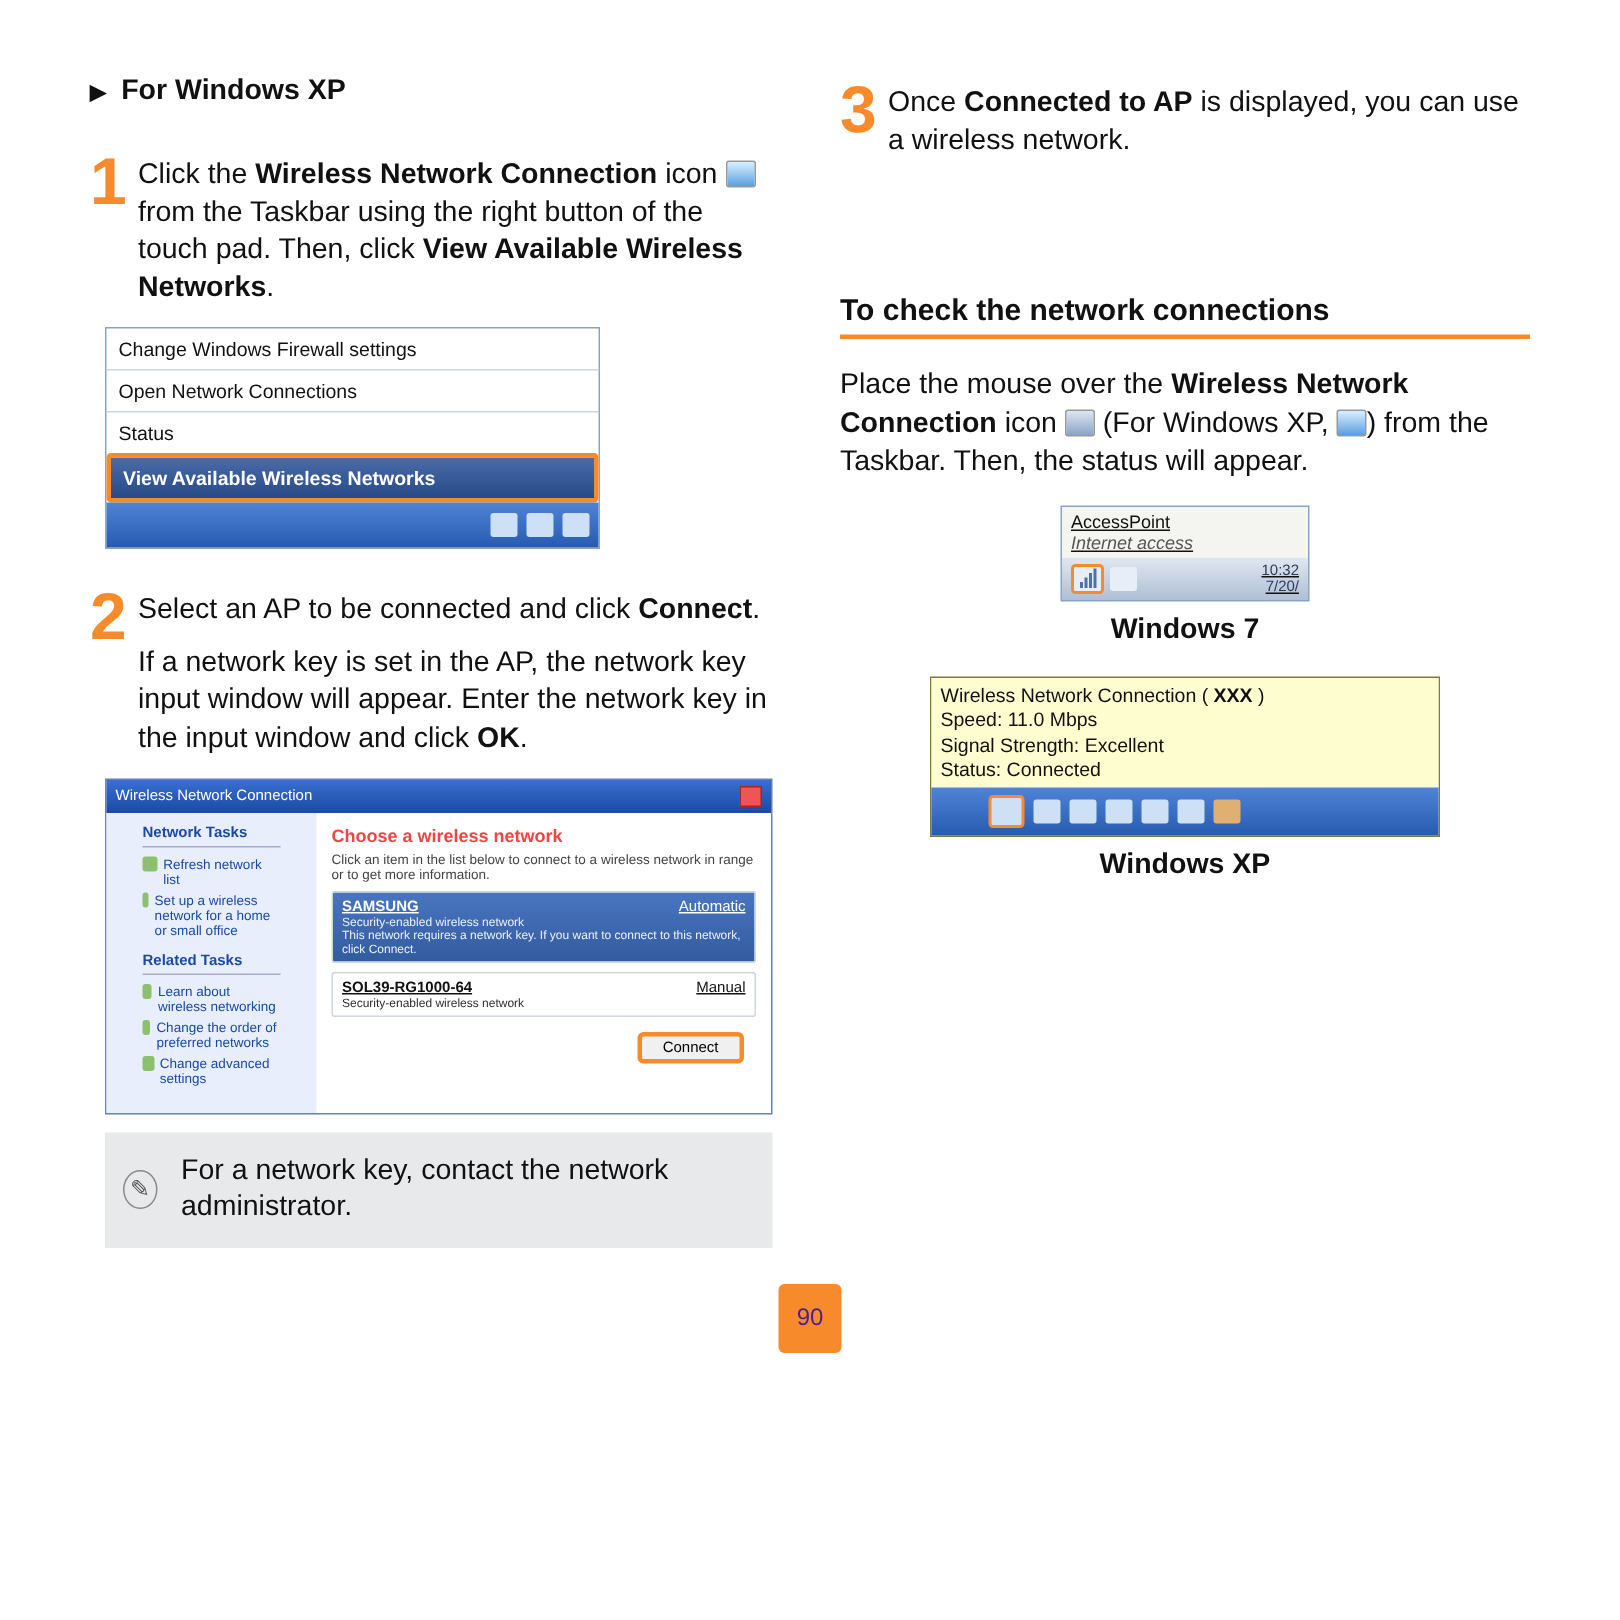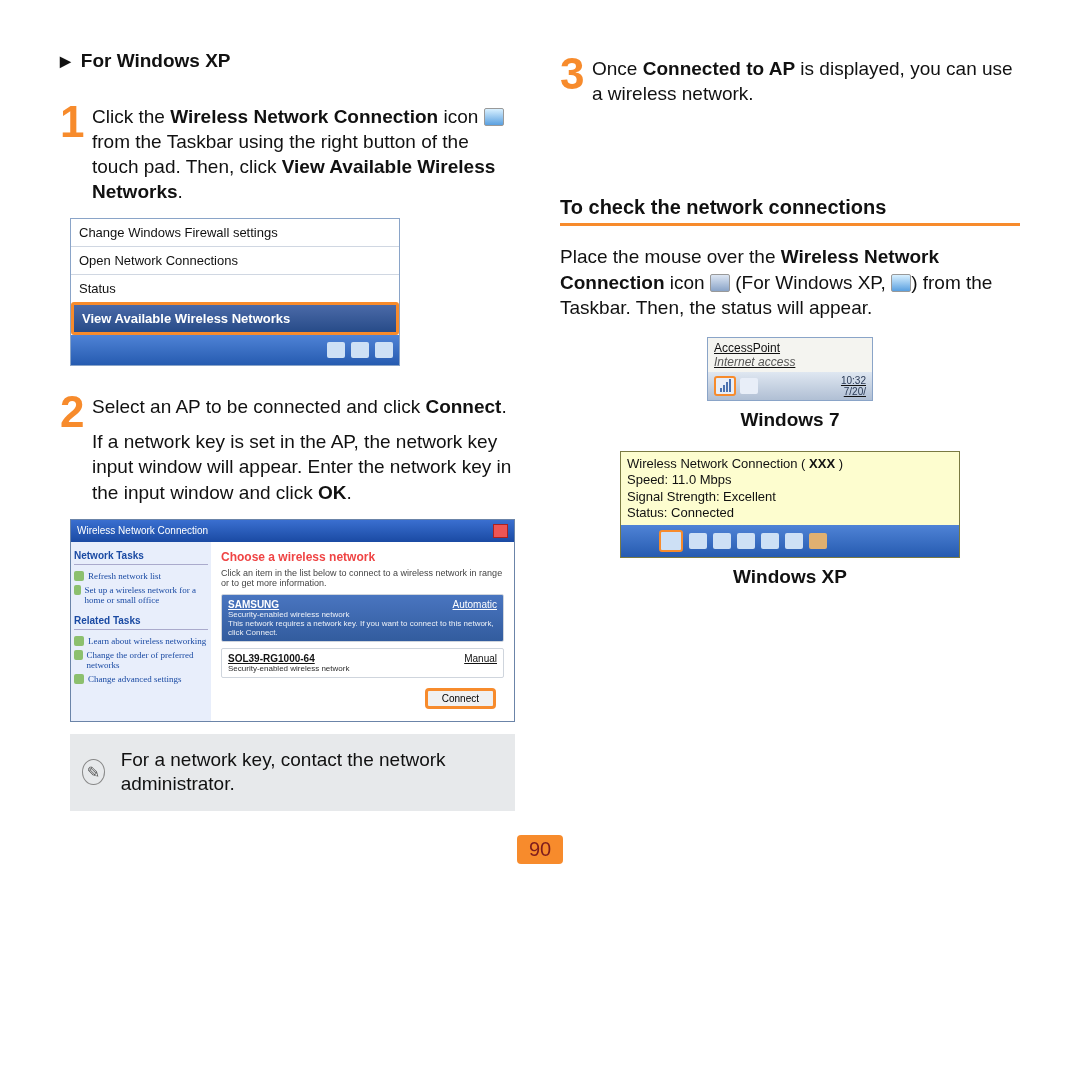--- a/index.html
+++ b/index.html
@@ -17,23 +17,23 @@
   .fig1 .row { padding: 6px 8px; border-top: 1px solid #d0d7e2; }
   .fig1 .row:first-child { border-top: 0; }
   .fig1 .row.hl { background: linear-gradient(#4b6aa8,#274b88); color: #fff; font-weight: bold; border: 3px solid #f78b2c; border-radius: 3px; }
   .fig1 .tray { background: linear-gradient(#4f83d6,#265bb0); height: 30px; display: flex; justify-content: flex-end; align-items: center; padding: 0 6px; gap: 6px; }
   .tray .ic { width: 18px; height: 16px; background: #cde0f5; border-radius: 2px; }
   
   .fig2 { width: 445px; margin: 14px 0 0 10px; border: 1px solid #6b84a8; font-size: 10px; background: #f4f4f0; }
   .fig2 .title { background: linear-gradient(#3a6fd0,#1a4aa3); color: #fff; padding: 4px 6px; display: flex; justify-content: space-between; align-items: center; }
   .fig2 .title .x { width: 15px; height: 14px; background: #e55; border: 1px solid #a22; }
   .fig2 .body { display: flex; }
-  .fig2 .side { width: 140px; background: #e8eefb; padding: 8px 3px; }
+  .fig2 .side { width: 140px; background: #e8eefb; padding: 8px 24px; }
   .fig2 .side h4 { font-size: 10px; color: #1a4aa3; border-bottom: 1px solid #aac; padding-bottom: 3px; margin-bottom: 6px; }
-  .fig2 .side ul { list-style: none; margin-bottom: 10px; font-family: Liberation Serif, serif; }
+  .fig2 .side ul { list-style: none; margin-bottom: 10px; }
   .fig2 .side li { color: #1a4aa3; font-size: 9px; margin: 4px 0; display: flex; gap: 4px; }
   .fig2 .side li::before { content: ""; width: 10px; height: 10px; background: #8cc06e; border-radius: 2px; display: inline-block; }
   .fig2 .main { flex: 1; padding: 8px 10px; background: #fff; }
   .fig2 .main h3 { font-size: 12px; font-weight: bold; color: #ef4444; margin-bottom: 4px; }
   .fig2 .main p.desc { font-size: 9px; color: #444; margin-bottom: 6px; }
   .fig2 .ap { border: 1px solid #cfd5dd; border-radius: 2px; padding: 4px 6px; margin-bottom: 6px; }
   .fig2 .ap.sel { background: linear-gradient(#4975c0,#325c9e); color: #fff; }
   .fig2 .ap .aphdr { display: flex; justify-content: space-between; text-decoration: underline; }
   .fig2 .ap .apname { font-weight: bold; }
   .fig2 .ap .note { font-size: 8px; opacity: .9; }
@@ -62,21 +62,21 @@
   
   .fig4 { width: 340px; margin: 0 auto 8px auto; border: 1px solid #7a7a42; font-size: 13px; }
   .fig4 .tt { background: #fdfdcf; padding: 4px 6px; line-height: 1.25; }
   .fig4 .tt .xxx { font-weight: bold; margin-top: 24px; }
   .fig4 .tray3 { background: linear-gradient(#4f83d6,#265bb0); height: 32px; display: flex; align-items: center; padding: 0 6px; gap: 6px; }
   .fig4 .tray3 .hl { width: 24px; height: 22px; border: 2px solid #f78b2c; border-radius: 3px; background: #cde0f5; }
   .fig4 .tray3 .ic { width: 18px; height: 16px; background: #cde0f5; border-radius: 2px; }
   .fig4 .tray3 .ic.r { background: #e0b070; }
   
   .pgnum { display: flex; justify-content: center; margin-top: 4px; }
-  .pgnum span { background: #f78b2c; color: #7f1d1d; font-size: 20px; padding: 3px 12px; border-radius: 4px; }
+  .pgnum span { background: #f78b2c; color: #4c1d95; font-size: 16px; padding: 14px 12px; border-radius: 4px; }
 </style>
 </head>
 <body>
 
 <div class="page">
 
   <div class="col">
     <div class="sec-head">
       <span class="tri">▶</span>
       <span>For Windows XP</span>

